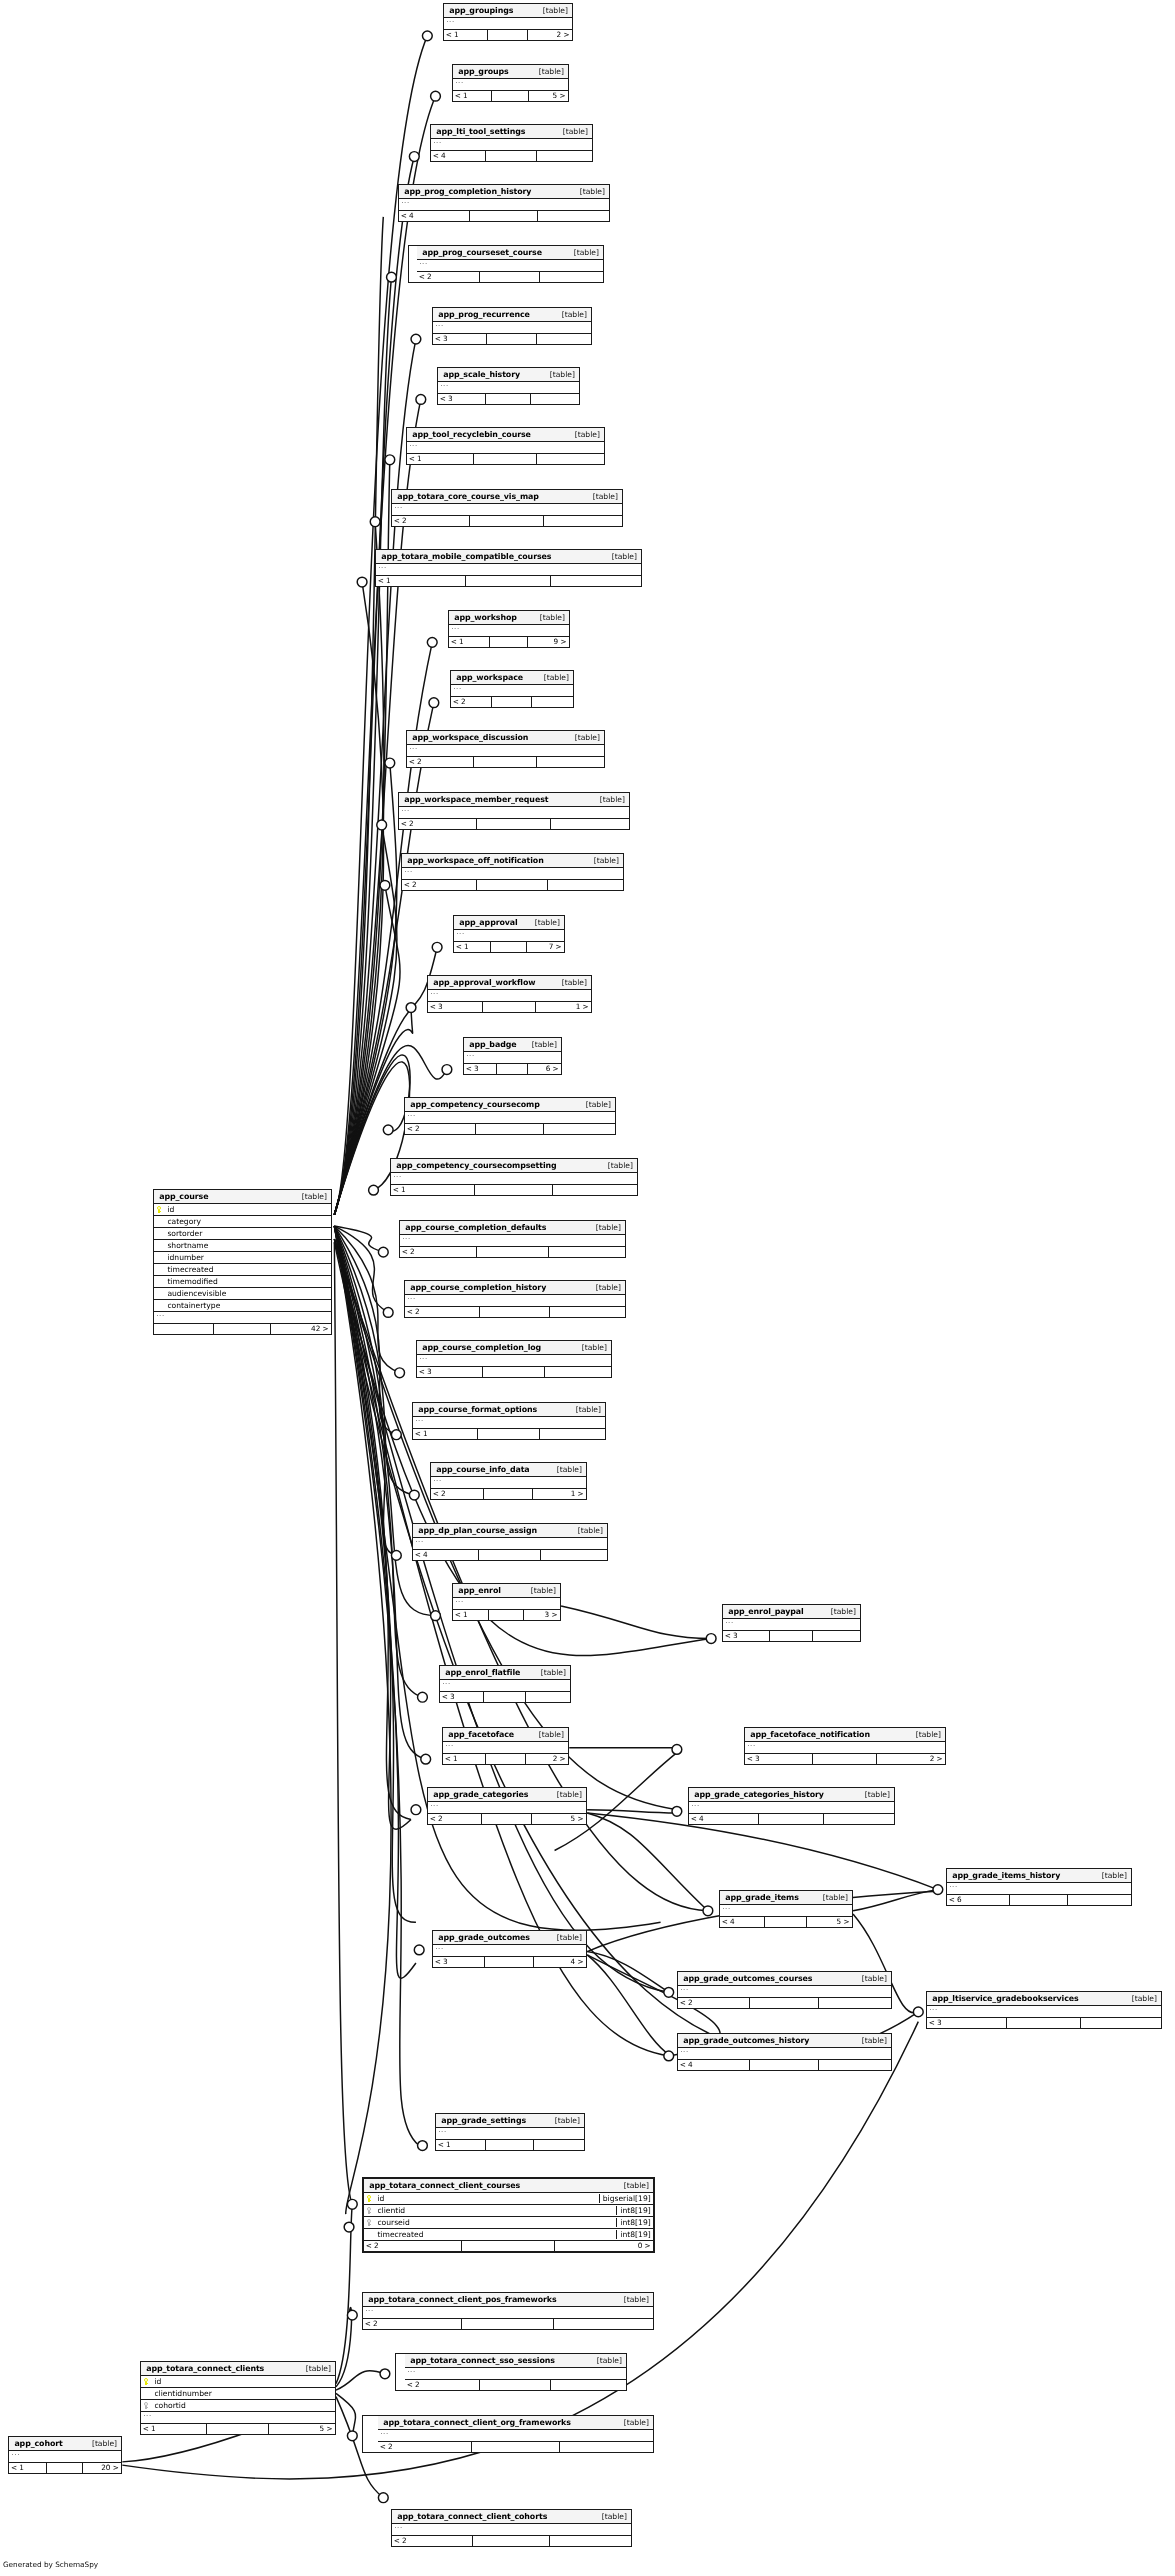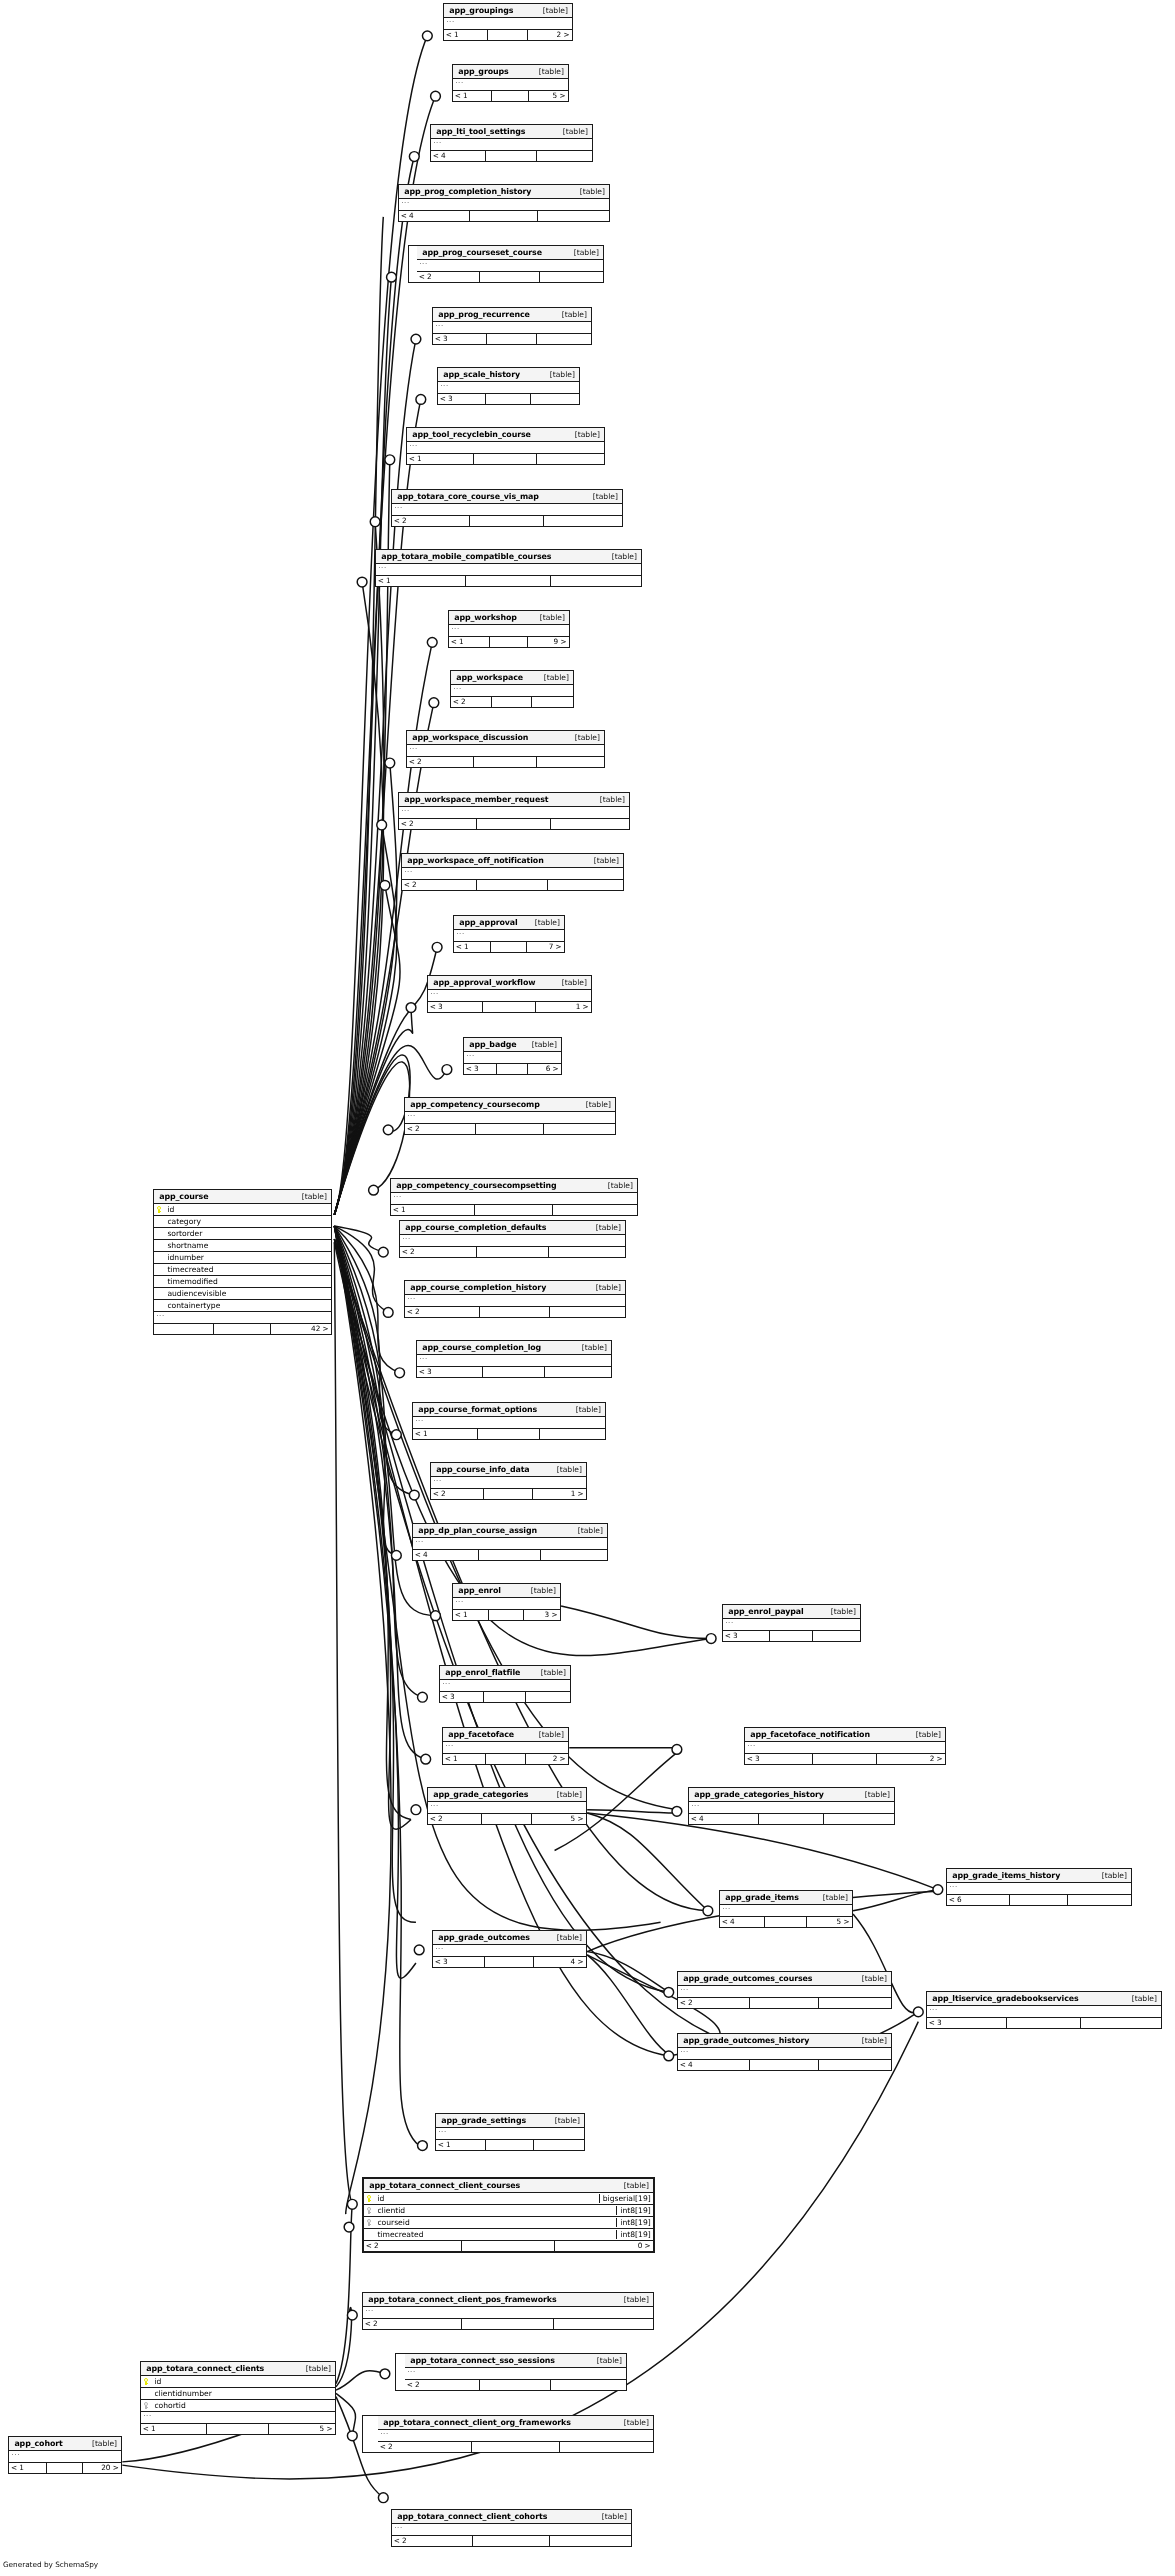--- a/index.html
+++ b/index.html
@@ -547,21 +547,21 @@
             <span class="tname">app_competency_coursecomp</span>
             <span class="ttag">[table]</span>
           </div>
           <div class="ellipsis-row">...</div>
           <div class="tfoot">
             <div class="f-l">&lt; 2</div>
             <div class="f-m"></div>
             <div class="f-r"></div>
           </div>
         </div>
-        <div class="tbl" style="left: 390px; top: 1158px; width: 248px; margin-top: 20px;">
+        <div class="tbl" style="left: 390px; top: 1158px; width: 248px;">
           <div class="thead">
             <span class="tname">app_competency_coursecompsetting</span>
             <span class="ttag">[table]</span>
           </div>
           <div class="ellipsis-row">...</div>
           <div class="tfoot">
             <div class="f-l">&lt; 1</div>
             <div class="f-m"></div>
             <div class="f-r"></div>
           </div>

